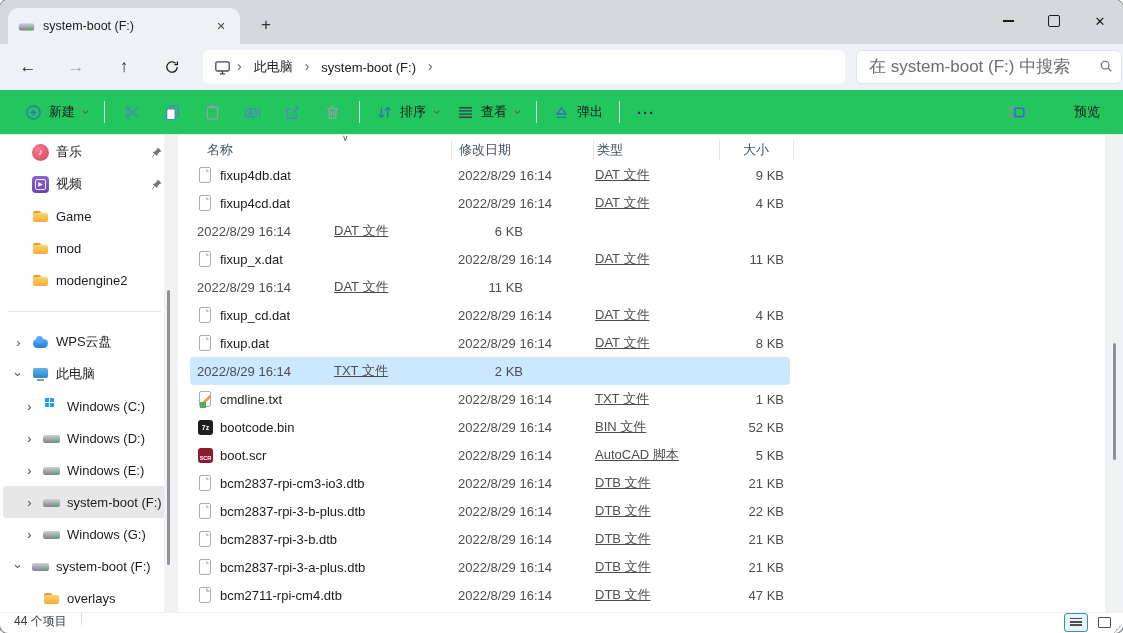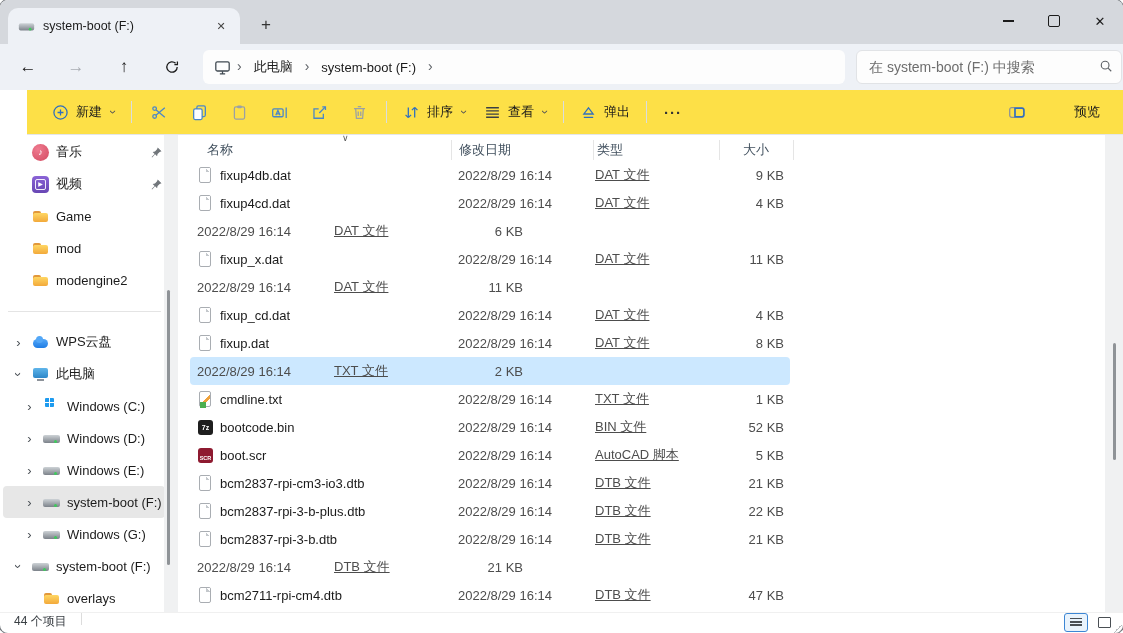--- a/index.html
+++ b/index.html
@@ -22,26 +22,26 @@
   
   .navbar { height:46px; background:#eef1f6; display:flex; align-items:center; padding-left:11px; }
   .nav-btn { width:34px; height:34px; margin-right:14px; display:flex; align-items:center; justify-content:center;
              font-size:17px; color:#1b1b1b; border-radius:4px; }
   .nav-btn.disabled { color:#a9adb3; }
   .breadcrumb { width:620px; height:34px; background:#fdfdfd; border-radius:6px; display:flex; align-items:center; padding:0 11px; }
   .crumb { font-size:13px; color:#1b1b1b; padding:4px 6px; border-radius:4px; }
   .crumb-sep { font-size:14px; color:#5d6166; margin:0 6px 2px 6px; }
   .search-wrap { position:relative; margin-left:11px; }
   .search-input { width:224px; height:32px; background:#fdfdfd; border:1px solid #e1e3e6; border-radius:6px;
-                  padding:0 28px 0 12px; font-size:14px; color:#1b1b1b; outline:none; font-family:"Liberation Sans", sans-serif; }
+                  padding:0 28px 0 12px; font-size:17px; color:#1b1b1b; outline:none; font-family:"Liberation Sans", sans-serif; }
   .search-input::placeholder { color:#6e6e6e; }
   .search-icon { position:absolute; right:9px; top:9px; }
 
   
-  .toolbar { height:44px; background:#fde047; border-bottom:1px solid #e4e6e9; display:flex; align-items:center; padding:0 14px 0 16px;margin-left:27px; }
+  .toolbar { height:44px; background:#22c55e; border-bottom:1px solid #e4e6e9; display:flex; align-items:center; padding:0 14px 0 16px; }
   .tb-btn { display:flex; align-items:center; gap:7px; padding:6px 9px; border-radius:4px; font-size:13px; color:#1b1b1b; }
   .tb-ibtn { width:40px; height:32px; display:flex; align-items:center; justify-content:center; border-radius:4px; }
   .tb-sep { width:1px; height:22px; background:#dadde0; margin:0 7px; }
   .tb-chev { display:inline-block; transform:rotate(90deg); font-size:12px; color:#555; margin-left:2px; }
   .c-blue { color:#4a86c8; } .c-gray { color:#9aa0a5; }
   .tb-more { font-size:15px; font-weight:bold; color:#333; letter-spacing:1px; padding:0 10px; }
   .tb-right { margin-left:auto;gap:48px; }
 
   
   .main { display:flex; height:477px; position:relative; background:#fff; }
@@ -536,20 +536,24 @@
           <div class="fl-row">
     <span class="cell c-name">
       <span class="fi fi-page"></span>
       <span>bcm2837-rpi-3-b.dtb</span>
     </span>
     <span class="cell c-date">2022/8/29 16:14</span>
     <span class="cell c-type">DTB 文件</span>
     <span class="cell c-size">21 KB</span>
   </div>
           <div class="fl-row">
+    <span class="cell c-name">
+      <span class="fi fi-page"></span>
+      <span>bcm2837-rpi-3-a-plus.dtb</span>
+    </span>
     <span class="cell c-date">2022/8/29 16:14</span>
     <span class="cell c-type">DTB 文件</span>
     <span class="cell c-size">21 KB</span>
   </div>
           <div class="fl-row">
     <span class="cell c-name">
       <span class="fi fi-page"></span>
       <span>bcm2711-rpi-cm4.dtb</span>
     </span>
     <span class="cell c-date">2022/8/29 16:14</span>

